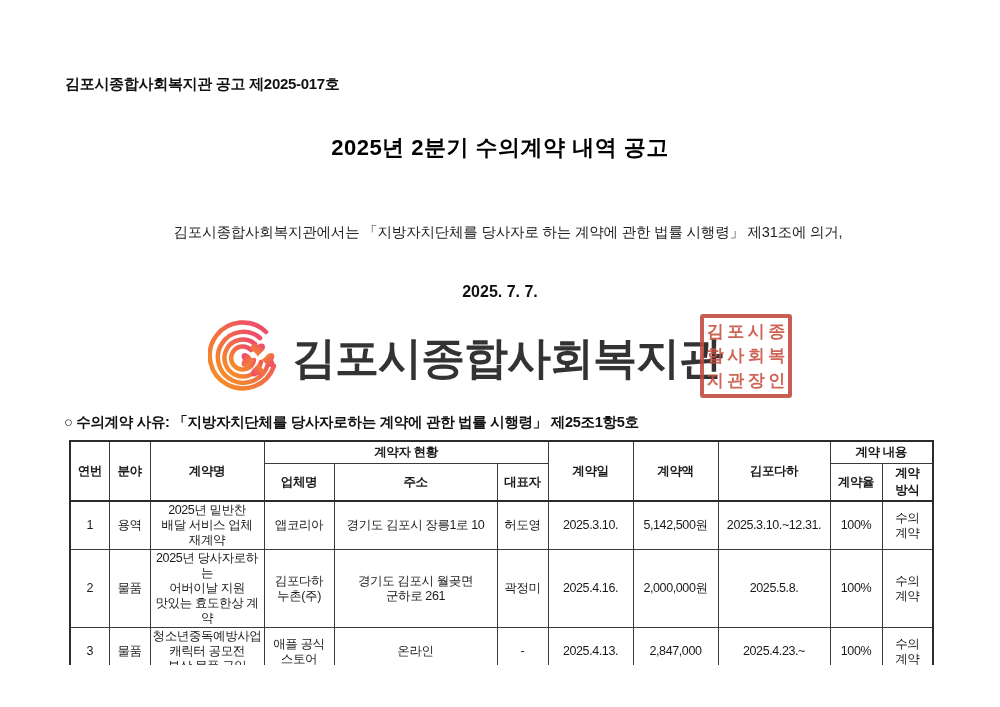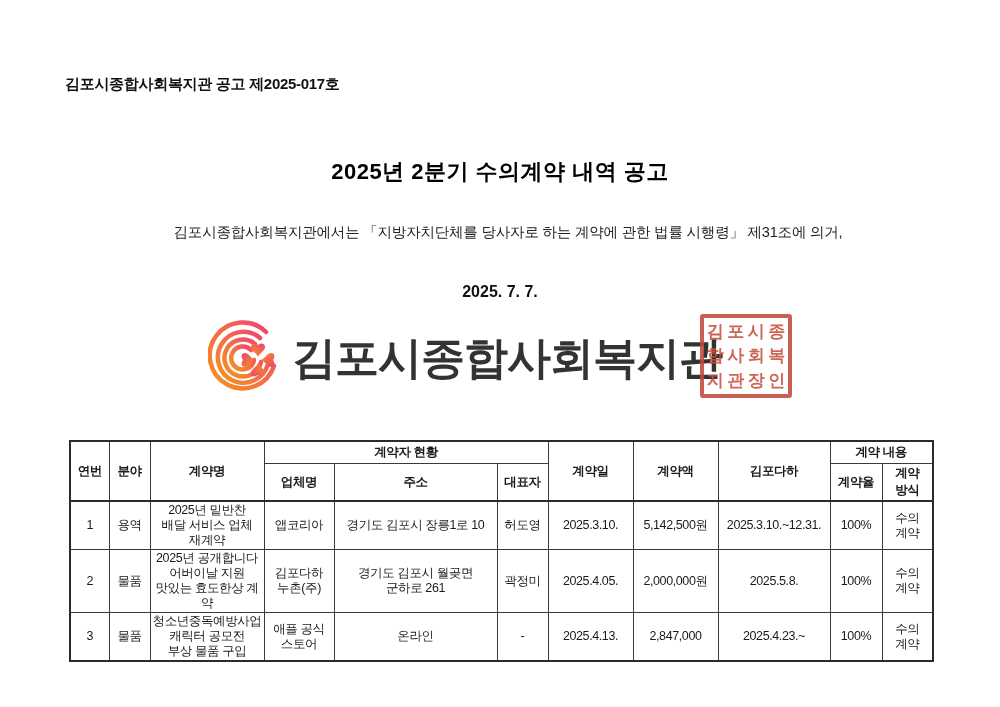--- a/index.html
+++ b/index.html
@@ -13,21 +13,20 @@
   }
   .doc-number{
     position:absolute;left:65px;top:75px;
     font-size:15px;font-weight:bold;color:#111;
     letter-spacing:-0.3px;
   }
   .main-title{
     position:absolute;left:0;top:133px;width:1000px;
     text-align:center;font-size:22px;font-weight:bold;color:#000;
     letter-spacing:0.5px;
-    margin-top:24px;
   }
   .body-par{
     position:absolute;left:8px;top:219px;width:1000px;
     text-align:center;font-size:14.5px;color:#222;line-height:26px;
     letter-spacing:-0.2px;
   }
   .doc-date{
     position:absolute;left:0;top:283px;width:1000px;
     text-align:center;font-size:16px;font-weight:bold;color:#111;
   }
@@ -132,20 +131,21 @@
       <span>사</span>
       <span>회</span>
       <span>복</span>
       <span>지</span>
       <span>관</span>
       <span>장</span>
       <span>인</span>
     </div>
   </div>
 
+  <div class="reason-line">○ 수의계약 사유: 「지방자치단체를 당사자로하는 계약에 관한 법률 시행령」 제25조1항5호</div>
 
   <table class="contract">
     <colgroup>
       <col style="width:39px">
         <col style="width:41px">
         <col style="width:114px">
       <col style="width:70px">
         <col style="width:163px">
         <col style="width:51px">
       <col style="width:85px">
@@ -187,29 +187,29 @@
         <td>2025.3.10.</td>
         <td>5,142,500원</td>
         <td>2025.3.10.~12.31.</td>
         <td>100%</td>
         <td>수의
 계약</td>
       </tr>
       <tr>
         <td>2</td>
         <td>물품</td>
-        <td>2025년 공개합니다
+        <td>2025년 당사자로하는
 어버이날 지원
 맛있는 효도한상 계약</td>
         <td>김포다하
 누촌(주)</td>
         <td>경기도 김포시 월곶면
 군하로 261</td>
         <td>곽정미</td>
-        <td>2025.4.05.</td>
+        <td>2025.4.16.</td>
         <td>2,000,000원</td>
         <td>2025.5.8.</td>
         <td>100%</td>
         <td>수의
 계약</td>
       </tr>
       <tr>
         <td>3</td>
         <td>물품</td>
         <td>청소년중독예방사업

